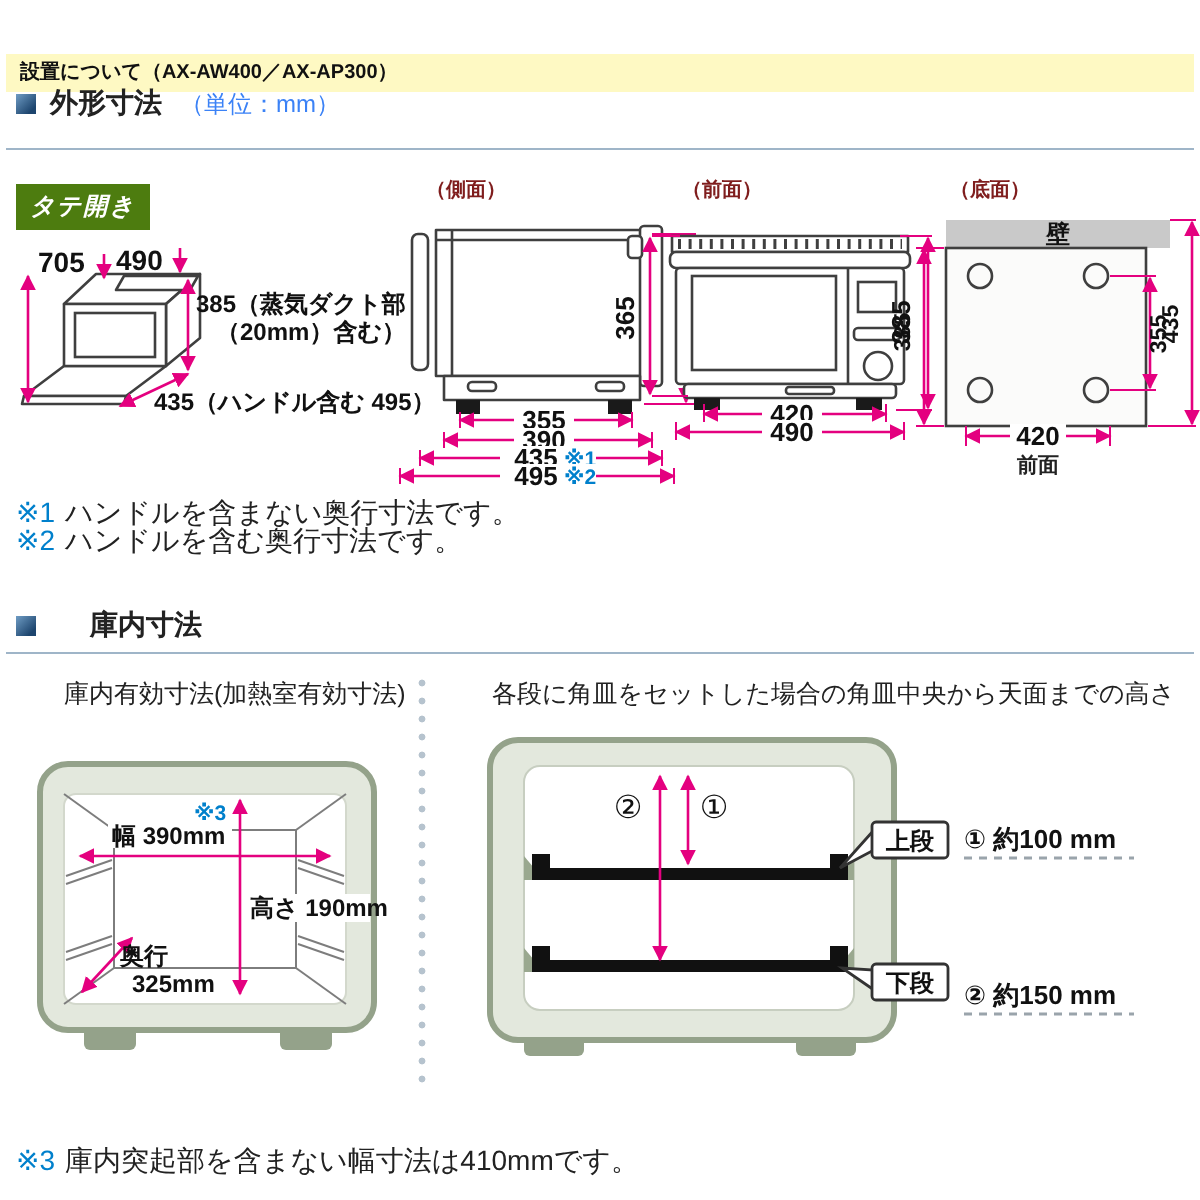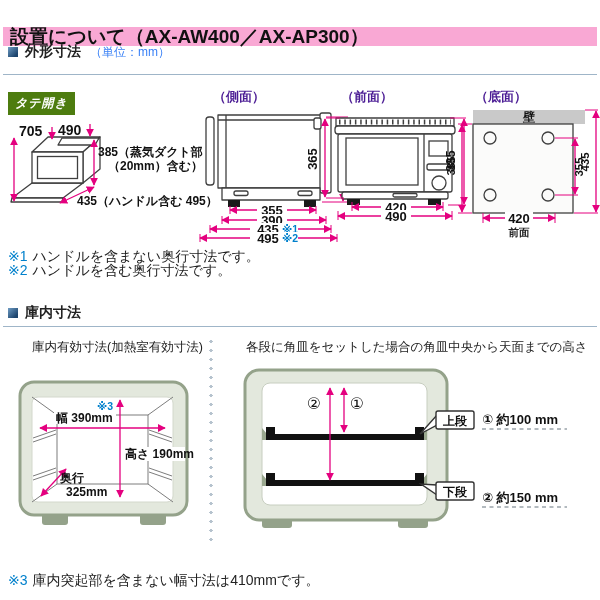--- a/index.html
+++ b/index.html
@@ -3,37 +3,37 @@
 <meta charset="utf-8">
 <style>
   * { margin:0; padding:0; box-sizing:border-box; }
   html,body { width:600px; height:600px; }
   body {
     position:relative; background:#fff; overflow:hidden;
     font-family:"Liberation Sans","DejaVu Sans",sans-serif; color:#1c1c1c;
   }
   .titlebar {
     position:absolute; left:3px; right:3px; top:27px; height:19px;
-    background:#f9a8d4; font-size:19px; font-weight:bold; line-height:19px;
+    background:#fef9c3; font-size:10px; font-weight:bold; line-height:19px;
     padding-left:7px; color:#111;
   }
   .sec-header { position:absolute; left:8px; display:flex; align-items:center; }
   .sec-bullet {
     width:10px; height:10px; margin-right:7px;
     background:linear-gradient(135deg,#6f9cc4 0%,#1d456e 80%);
     display:inline-block;
   }
   .sec-title { font-size:14px; font-weight:bold; color:#222; }
   .sec-unit  { font-size:12px; margin-left:9px; color:#3b82f6; }
   .rule { position:absolute; left:3px; right:3px; border-top:1px solid #9fb5c8; }
   .badge {
     position:absolute; left:8px; top:92px; background:#4d7c0f; color:#fff;
     font-size:12px; font-weight:bold; padding:3px 7px; letter-spacing:1px;font-style:italic;
   }
-  .viewlabel { position:absolute; top:88px; font-size:13px; font-weight:bold; color:#4c1d95; }
+  .viewlabel { position:absolute; top:88px; font-size:10px; font-weight:bold; color:#7f1d1d; }
   .note { position:absolute; left:8px; font-size:14px; color:#222; white-space:nowrap; }
   .note .ref { color:#0080cc; margin-right:5px; }
   .caption { position:absolute; top:339px; font-size:12.5px; color:#222; white-space:nowrap; }
   .dots {
     position:absolute; left:209px; top:337px; width:4px; height:206px;
     background-image:radial-gradient(circle,#b6c3ce 1.7px,rgba(255,255,255,0) 1.8px);
     background-size:4px 9px;
   }
   svg { position:absolute; left:0; pointer-events:none; }
   svg text { font-family:"Liberation Sans","DejaVu Sans",sans-serif; }
@@ -210,21 +210,21 @@
   </g>
 </svg>
 
 <div class="note" style="top:248px;">
   <span class="ref">※1</span><span>ハンドルを含まない奥行寸法です。</span>
 </div>
 <div class="note" style="top:262px;">
   <span class="ref">※2</span><span>ハンドルを含む奥行寸法です。</span>
 </div>
 
-<div class="sec-header" style="top:304px;">
+<div class="sec-header" style="top:304px;gap:20px;">
   <span class="sec-bullet"></span>
   <span class="sec-title">庫内寸法</span>
 </div>
 <div class="rule" style="top:326px;"></div>
 
 <div class="caption" style="left:8px;margin-left:24px;">庫内有効寸法(加熱室有効寸法)</div>
 <div class="caption" style="left:246px;text-align:right;">各段に角皿をセットした場合の角皿中央から天面までの高さ</div>
 <div class="dots"></div>
 
 <svg style="top:358px;" width="600" height="195" viewBox="0 0 600 195">

